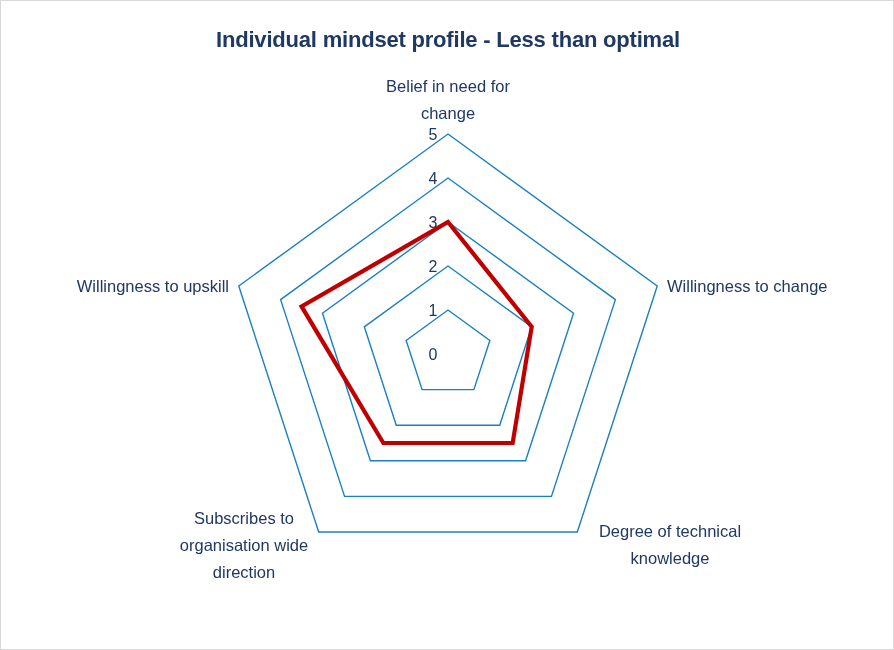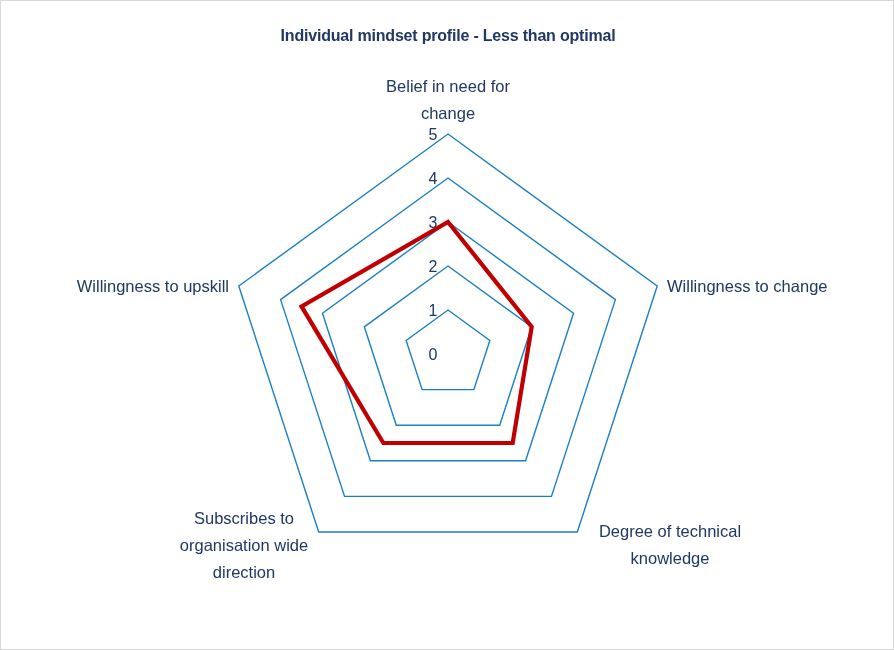--- a/index.html
+++ b/index.html
@@ -20,21 +20,21 @@
     height: 650px;
     background: #ffffff;
     border: 1px solid #d8d8d8;
   }
   #chart-title {
     position: absolute;
     top: 26px;
     left: 0;
     width: 894px;
     text-align: center;
-    font-size: 16px;
+    font-size: 22px;
     font-weight: bold;
     color: #1f3864;
     letter-spacing: -0.2px;
   }
   #radar-svg {
     position: absolute;
     top: 0;
     left: 0;
   }
   .axis-label {

